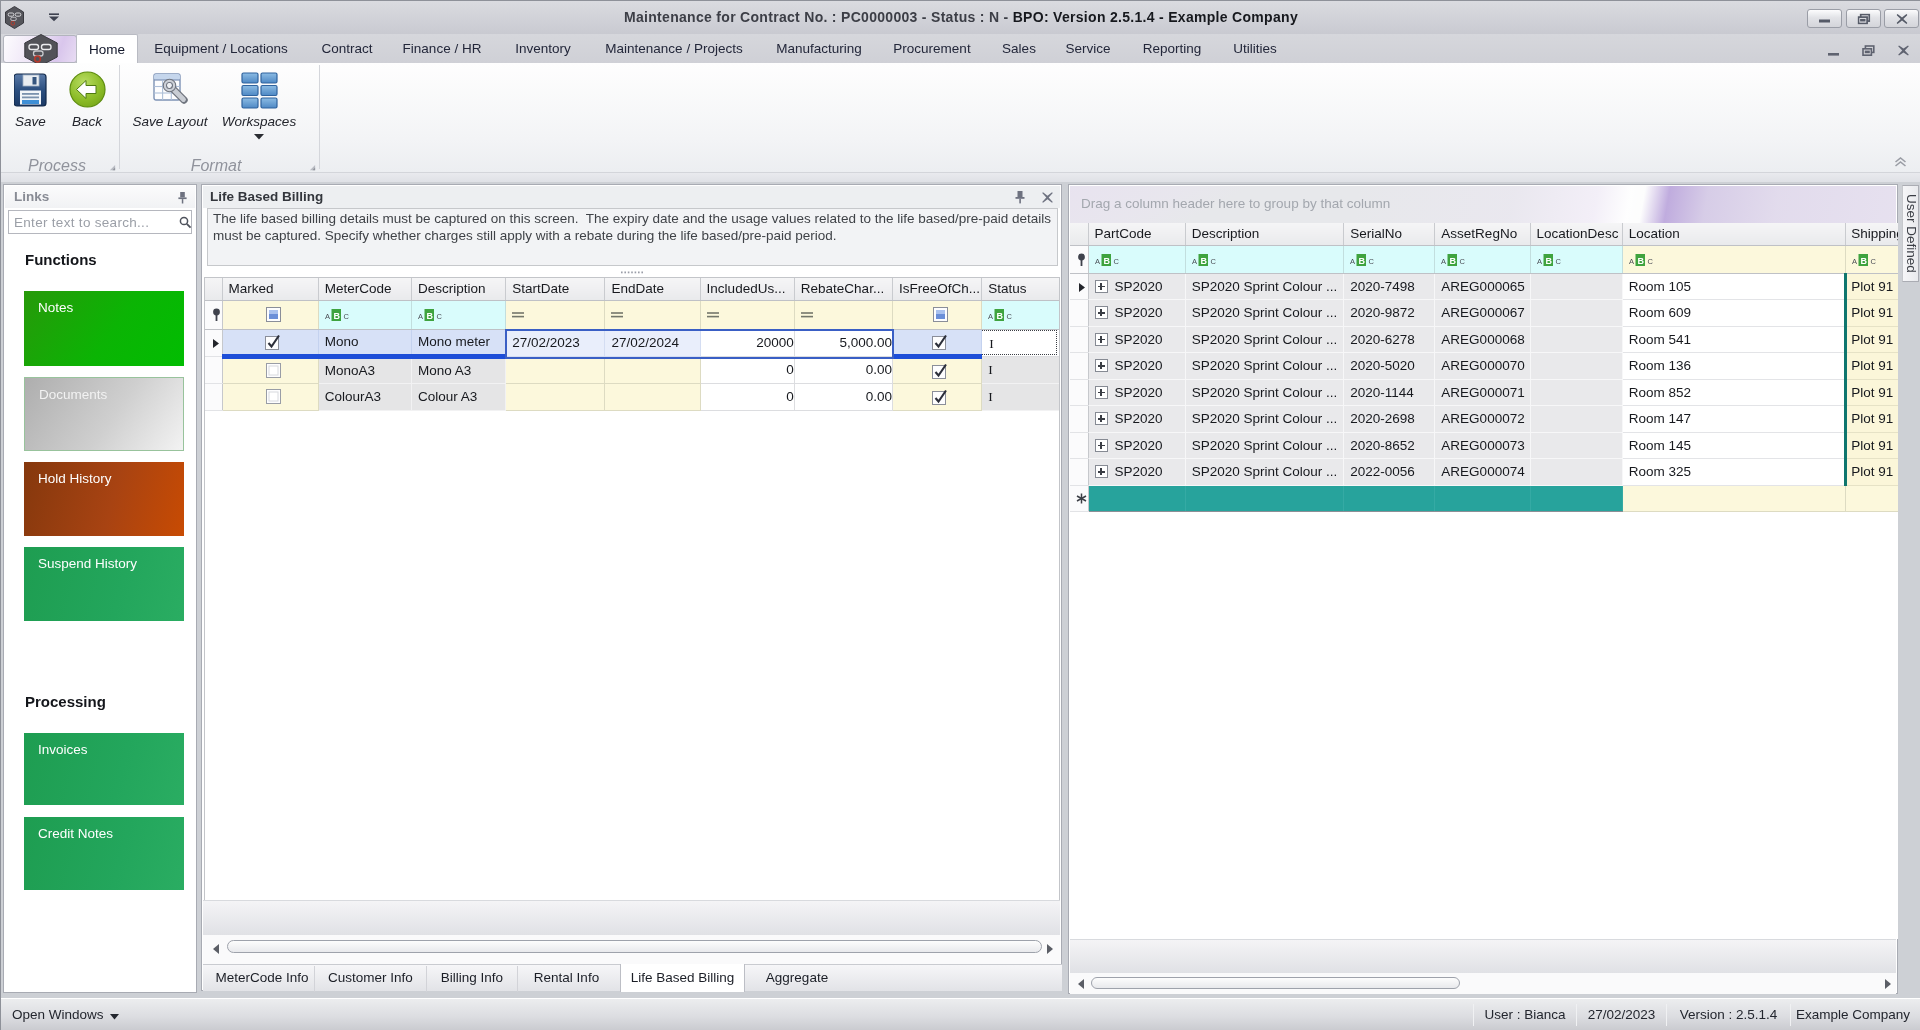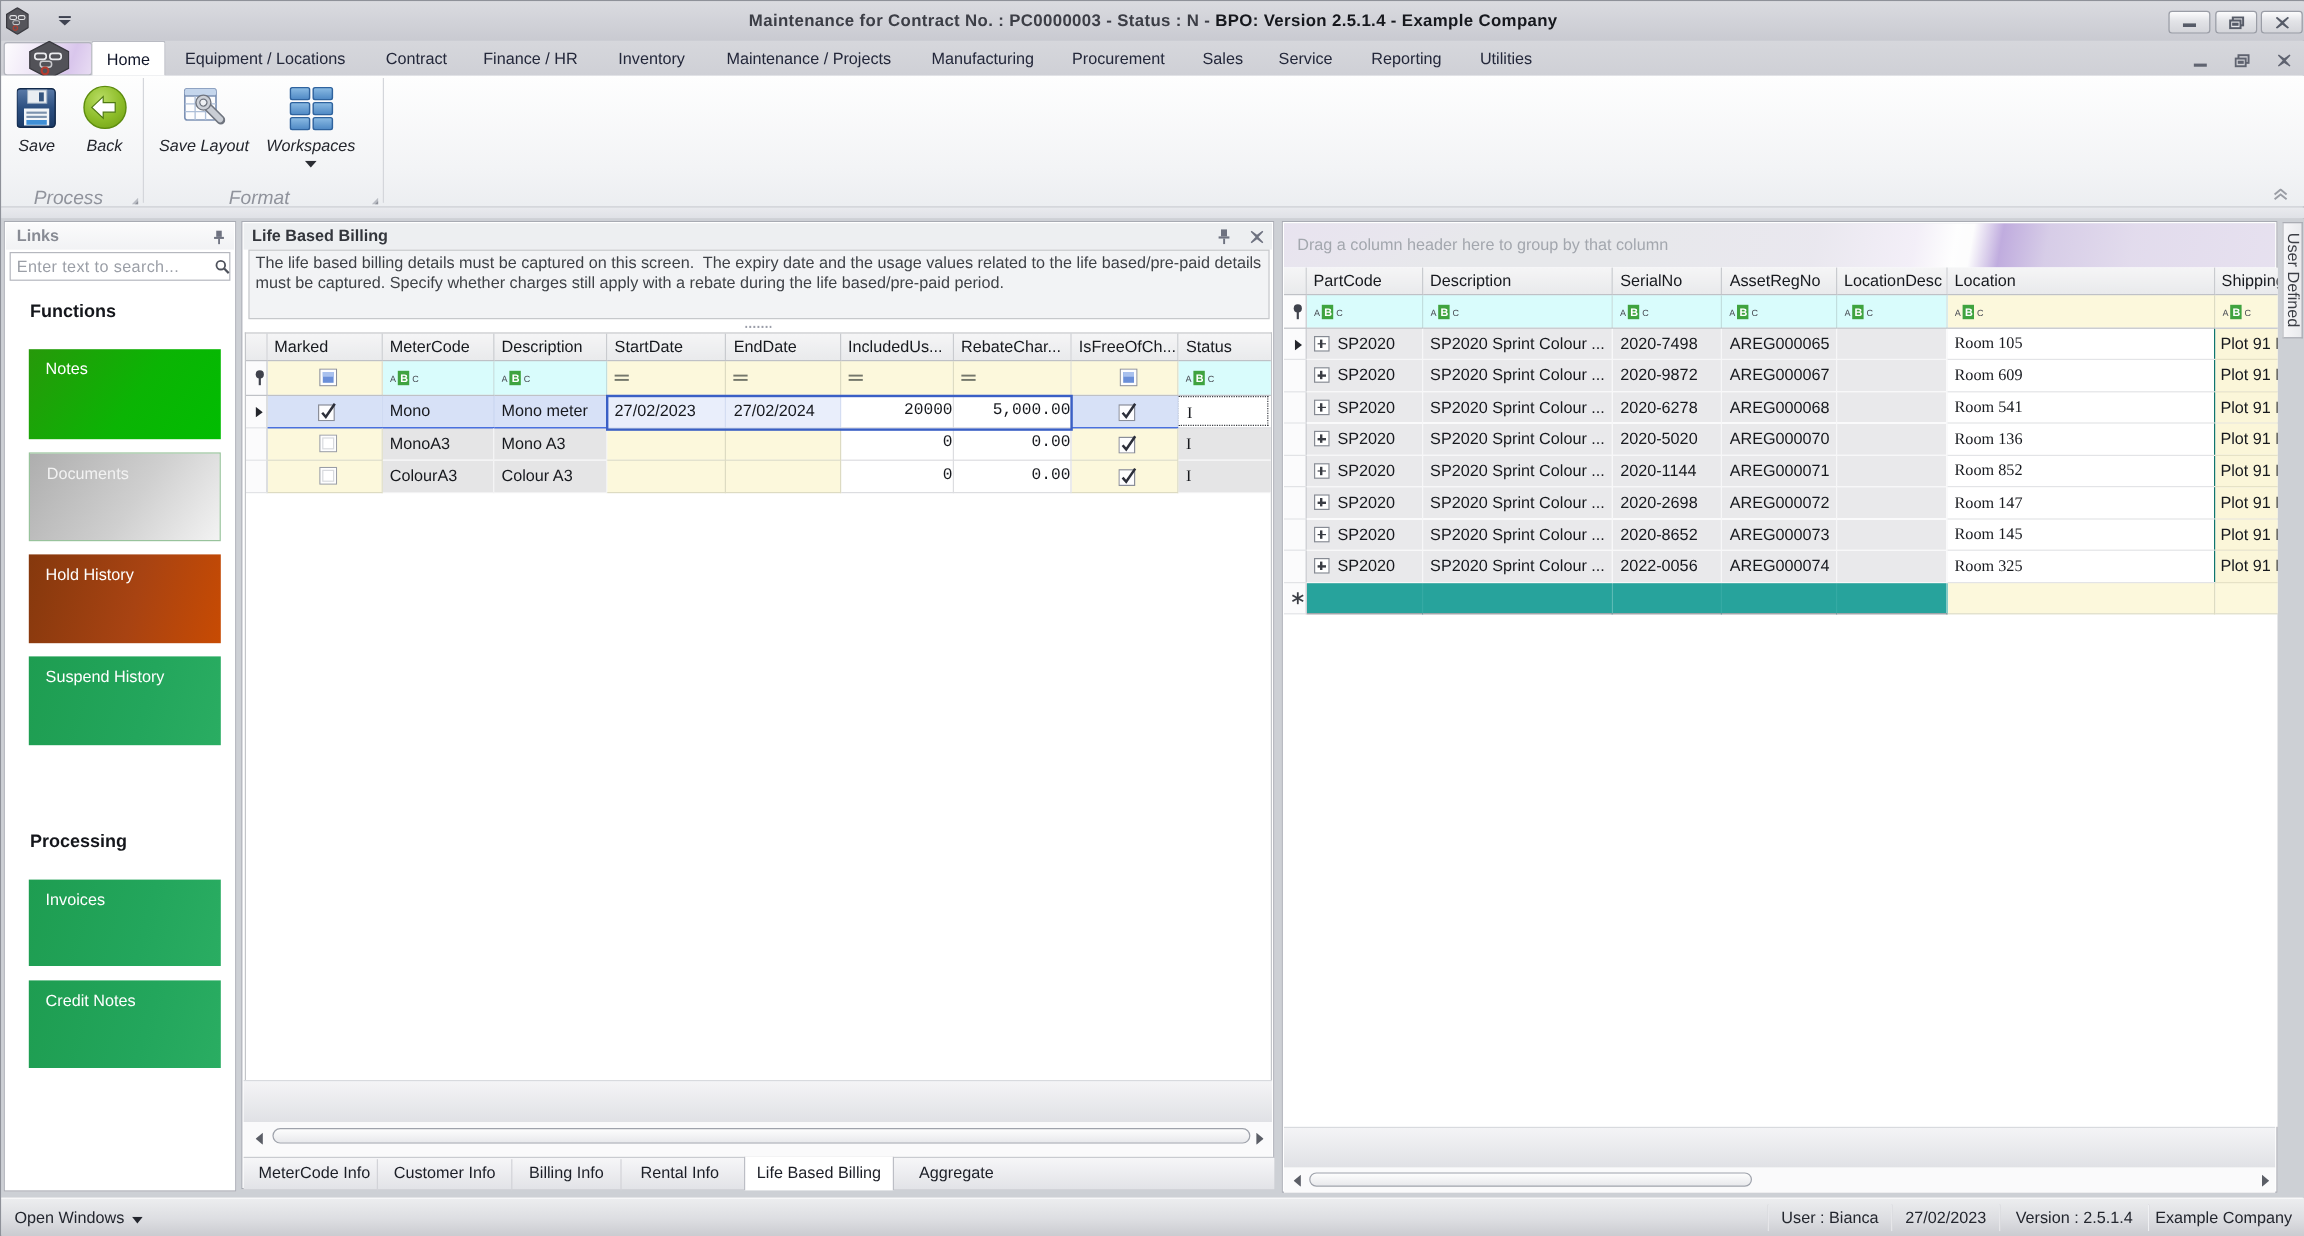--- a/index.html
+++ b/index.html
@@ -60,27 +60,27 @@
 
 
 table.grid { border-collapse:collapse; table-layout:fixed; position:absolute; }
 table.grid td { overflow:hidden; white-space:nowrap; font-size:13.5px; color:#17191e; padding:0 0 0 6px; vertical-align:middle; }
 td.hd { background:linear-gradient(#f5f5f6,#e9eaec); border-right:1px solid #c9cbcf; border-bottom:1px solid #bfc1c6; color:#17191d; }
 td.ind { background:#fbfbfc; border-right:1px solid #c6c8cc; border-bottom:1px solid #e2e3e6; padding:0; text-align:center; }
 td.yl { background:#fcf8dc; border-right:1px solid #dddbc2; border-bottom:1px solid #dddbc2; }
 td.cy { background:#d9fcfc; border-right:1px solid #c2dede; border-bottom:1px solid #c2dede; }
 td.gy { background:#e5e5e6; border-right:1px solid #f2f2f3; border-bottom:1px solid #f2f2f3; }
 td.wh { background:#ffffff; border-right:1px solid #dcdde0; border-bottom:1px solid #dcdde0; }
-td.sel { background:#d7e1f7; border-right:1px solid #c4d2ef; border-bottom:1px solid #1d4ed8; }
-td.num { text-align:right; padding:0 5px 0 0;font-family:Liberation Mono, monospace; }
+td.sel { background:#d7e1f7; border-right:1px solid #c4d2ef; border-bottom:5px solid #1d4ed8; }
+td.num { text-align:right; padding:0 5px 0 0; }
 td.ctr { text-align:center; padding:0; }
 td.seld { background:#e9eefb; border-right:1px solid #d4ddf2; border-bottom:1px solid #d4ddf2; }
 tr.drow { height:26.5px; }
 td.gy2 { background:#e9e9eb; border-right:1px solid #f7f7f8; border-bottom:1px solid #f7f7f8; }
-td.wh2 { background:#ffffff; border-right:1px solid #0f766e; border-bottom:1px solid #e3e4e7;font-family:Liberation Serif, serif; }
+td.wh2 { background:#ffffff; border-right:3px solid #0f766e; border-bottom:1px solid #e3e4e7; }
 td.yl2 { background:#fbf6d9; border-right:1px solid #e6e2c6; border-bottom:1px solid #e6e2c6; }
 td.tl { background:#27a39c; border-right:1px solid #35aaa4; border-bottom:1px solid #8c8f96; }
 span.exp { display:inline-block; width:13px; height:13px; border:1px solid #868a93; background:#fff; position:relative; margin-right:7px; vertical-align:-2px; }
 span.exp:before { content:""; position:absolute; left:2px; top:5px; width:7px; height:1.4px; background:#3a3d44; }
 span.exp:after { content:""; position:absolute; left:4.8px; top:2px; width:1.4px; height:7px; background:#3a3d44; }
 td.stat { font-family:"Liberation Serif", serif; font-size:14px; color:#1b1d22; padding-left:7px; }
 .focusbox { margin-left:-7px; padding-left:7px; height:25px; line-height:25px; border:1px dotted #3a3d44; width:76px; }
 td svg { vertical-align:middle; }
 tr.frow > td { border-bottom-color:#bfc1c6; }
 

